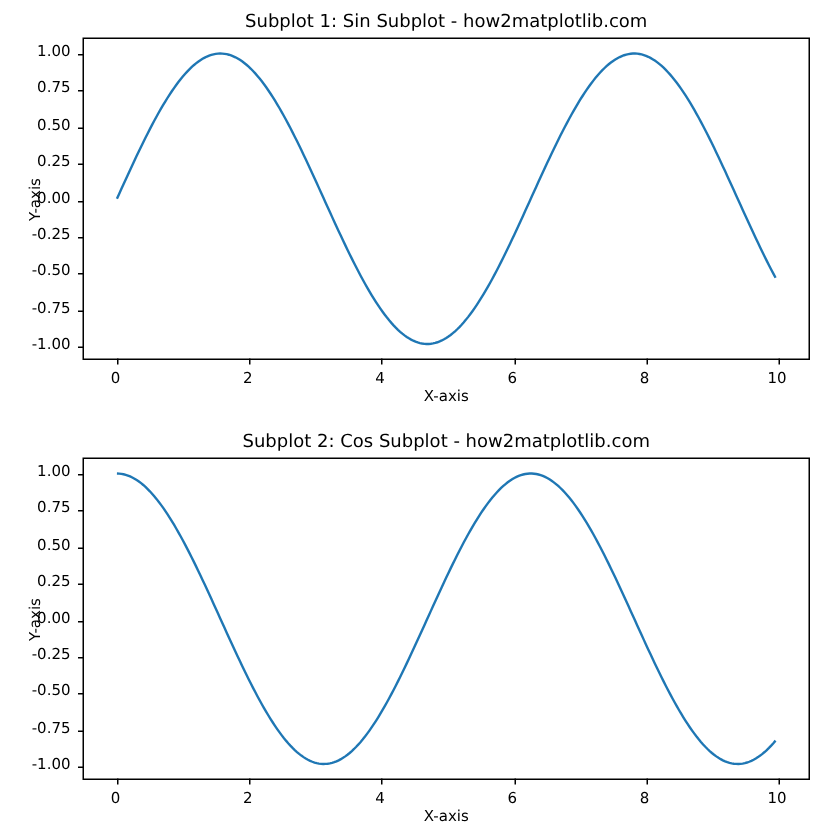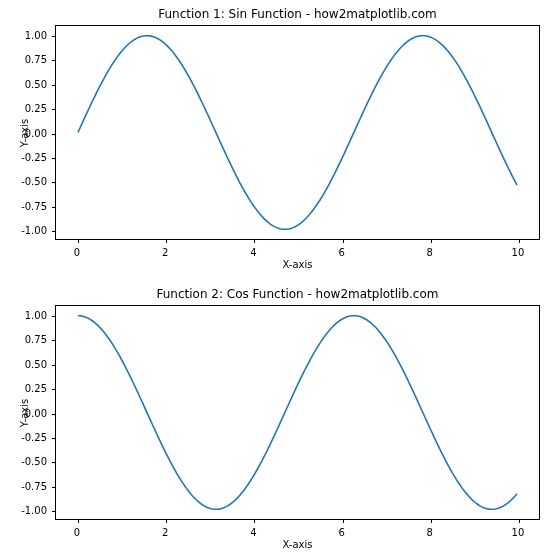--- a/index.html
+++ b/index.html
@@ -94,21 +94,21 @@
     stroke: #1f77b4;
     stroke-width: 1.6;
   }
 </style>
 </head>
 <body>
 
 <div class="figure">
 
   <div class="subplot top">
-    <div class="title">Function 1: Sin Function - how2matplotlib.com</div>
+    <div class="title">Subplot 1: Sin Subplot - how2matplotlib.com</div>
     <div class="ylabel">Y-axis</div>
     <div class="plot-area">
       <svg class="curve" viewBox="0 0 485 215" preserveAspectRatio="none">
         <path d="M22.045454545454547,107.5 L23.515151515151516,104.24302746368092 L24.984848484848484,100.98967345066842 L26.454545454545453,97.74355246405999 L27.924242424242422,94.50827097100111 L29.39393939393939,91.2874233958708 L30.86363636363636,88.08458812684628 L32.333333333333336,84.90332354028445 L33.8030303030303,81.74716404733633 L35.27272727272728,78.61961616718727 L36.742424242424235,75.52415463128511 L38.21212121212122,72.46421852288515 L39.68181818181818,69.44320745620004 L41.151515151515156,66.46447779940078 L42.62121212121212,63.53133894566366 L44.09090909090909,60.647049636407445 L45.560606060606055,57.814814340804645 L47.03030303030303,55.03777969559016 L48.5,52.319031009121574 L49.96969696969697,49.66158883357642 L51.43939393939393,47.0684056090939 L52.90909090909091,44.54236238358931 L54.37878787878788,42.08626561188629 L55.848484848484844,39.70284403772234 L57.31818181818182,37.394745662092106 L58.787878787878796,35.164534801296384 L60.257575757575765,33.01468923796568 L61.72727272727272,30.947597468223222 L63.1969696969697,28.96555604804618 L64.66666666666667,27.070767041773053 L66.13636363636363,25.265335575591934 L67.60606060606061,23.55126749872821 L69.07575757575758,21.930467154929346 L70.54545454545456,20.404735266723378 L72.0151515151515,18.975766934801385 L73.48484848484848,17.645149754746654 L74.95454545454545,16.414362053202893 L76.42424242424244,15.284771245441078 L77.89393939393939,14.257632316150051 L79.36363636363636,13.334086425137968 L80.83333333333333,12.515159639494442 L82.30303030303031,11.80176179362158 L83.77272727272728,11.194685478400487 L85.24242424242424,10.694605160616163 L86.7121212121212,10.302076433619476 L88.18181818181819,10.017535400058307 L89.65151515151516,9.841298187363947 L91.12121212121211,9.773560596530842 L92.5909090909091,9.814397884580188 L94.06060606060606,9.963764680948714 L95.53030303030305,10.221495037895721 L97,10.587302614872414 L98.46969696969697,11.060780996648589 L99.93939393939394,11.64140414484342 L101.4090909090909,12.328526982358227 L102.87878787878786,13.12138611006253 L104.34848484848484,14.01910065493692 L105.81818181818181,15.020673248729963 L107.2878787878788,16.124991136042752 L108.75757575757576,17.33082741060926 L110.22727272727272,18.636842378399308 L111.69696969696969,20.041585046029496 L113.16666666666669,21.543494732829203 L114.63636363636364,23.140902804769155 L116.1060606060606,24.832034528328023 L117.57575757575756,26.615011042235665 L119.04545454545456,28.487851444903697 L120.51515151515153,30.448474995223222 L121.98484848484848,32.494703424285575 L123.45454545454544,34.62426335545689 L124.92424242424242,36.8347888301183 L126.3939393939394,39.123823936265325 L127.86363636363635,41.48882553704661 L129.33333333333334,43.92716609620959 L130.8030303030303,46.43613659731517 L132.27272727272725,49.012949553477 L133.74242424242425,51.65474210428263 L135.21212121212122,54.358579196455025 L136.6818181818182,57.12145684472054 L138.15151515151516,59.94030546926177 L139.6212121212121,62.81199330604565 L141.09090909090912,65.73332988623937 L142.56060606060606,68.70106958084719 L144.030303030303,71.71191520663126 L145.5,74.76252168930927 L146.96969696969697,77.8494997799595 L148.43939393939397,80.96941982050421 L149.9090909090909,84.11881555408809 L151.37878787878785,87.2941879761182 L152.84848484848487,90.49200922168684 L154.3181818181818,93.70872648505843 L155.78787878787878,96.94076596686608 L157.25757575757578,100.18453684463213 L158.72727272727272,103.43643526220116 L160.19696969696972,106.69284833365435 L161.66666666666666,109.95015815725515 L163.13636363636363,113.20474583496807 L164.60606060606062,116.45299549308386 L166.07575757575756,119.69129829948557 L167.54545454545456,122.91605647309017 L169.01515151515153,126.12368728101333 L170.48484848484847,129.31062701901493 L171.95454545454547,132.47333497080396 L173.4242424242424,135.6082973418034 L174.89393939393938,138.71203116300507 L176.36363636363637,141.78108816057647 L177.83333333333331,144.81205858692203 L179.3030303030303,147.80157500894023 L180.77272727272725,150.74631604926967 L182.24242424242422,153.64301007636686 L183.7121212121212,156.4884388393155 L185.1818181818182,159.27944104333002 L186.65151515151516,162.01291586197985 L188.12121212121212,164.6858263822333 L189.59090909090907,167.29520297849297 L191.0606060606061,169.83814661187415 L192.53030303030306,172.3118320510608 L194,174.71351101116107 L195.469696969697,177.04051520707418 L196.93939393939394,179.29025931797742 L198.40909090909093,181.46024385963844 L199.87878787878788,183.5480579613633 L201.34848484848482,185.5513820444934 L202.8181818181818,187.46799039947646 L204.2878787878788,189.29575365864827 L205.75757575757575,191.03264116197752 L207.22727272727275,192.67672321314612 L208.6969696969697,194.22617322345732 L210.16666666666669,195.67926974119118 L211.63636363636363,197.03439836415126 L213.1060606060606,198.290053533279 L214.57575757575756,199.44484020534208 L216.04545454545456,200.49747540283906 L217.51515151515153,201.4467896393978 L218.9848484848485,202.29172821908458 L220.45454545454544,203.03135240817994 L221.92424242424244,203.66484047811952 L223.39393939393938,204.19148861844135 L224.86363636363635,204.61071171872493 L226.33333333333337,204.92204401865388 L227.8030303030303,205.12513962547933 L229.27272727272728,205.21977289830986 L230.74242424242425,205.20583869880002 L232.2121212121212,205.08335250796026 L233.6818181818182,204.85245040895714 L235.15151515151513,204.513388935924 L236.6212121212121,204.06654478894933 L238.09090909090912,203.51241441555976 L239.56060606060606,202.85161345916305 L241.03030303030306,202.08487607506294 L242.5,201.2130541148067 L243.96969696969697,200.237116179771 L245.4393939393939,199.15814654503774 L246.90909090909088,197.97734395475567 L248.3787878787879,196.69602029032558 L249.84848484848484,195.3155991128895 L251.3181818181818,193.83761408174223 L252.7878787878788,192.26370725042355 L254.25757575757578,190.595627242383 L255.7272727272727,188.8352273082449 L257.1969696969697,186.98446326683168 L258.6666666666667,185.04539133223307 L260.1363636363636,183.0201658293351 L261.6060606060606,180.91103680034792 L263.0757575757576,178.72034750498975 L264.5454545454545,176.45053181710648 L266.0151515151515,174.10411152061758 L267.4848484848485,171.68369350779352 L268.95454545454544,169.19196688297689 L270.42424242424244,166.6316999749653 L271.89393939393943,164.00573726137563 L273.3636363636364,161.3169962084055 L274.8333333333333,158.5684640295045 L276.3030303030303,155.76319436655558 L277.7727272727273,152.90430389725356 L279.2424242424242,149.99496887245073 L280.7121212121212,147.03842158731584 L282.18181818181824,144.0379467902276 L283.6515151515151,140.99687803339245 L285.1212121212121,137.9185939692401 L286.5909090909091,134.8065145967132 L288.060606060606,131.66409746162037 L289.530303030303,128.4948338152741 L291,125.3022447356821 L292.46969696969694,122.0898772156003 L293.93939393939394,118.86130022179518 L295.40909090909093,115.62010072989169 L296.87878787878793,112.36987973921427 L298.3484848484848,109.1142482720467 L299.8181818181818,105.85682336175674 L301.2878787878788,102.60122403424221 L302.7575757575757,99.35106728716345 L304.22727272727275,96.10996407142903 L305.69696969696975,92.88151527939989 L307.16666666666663,89.66930774426777 L308.6363636363636,86.47691025505438 L310.1060606060606,83.3078695916573 L311.57575757575756,80.16570658434824 L313.0454545454545,77.05391220210171 L314.51515151515156,73.97594367409968 L315.9848484848485,70.93522064872167 L317.45454545454544,67.935121394287 L318.92424242424244,64.97897904577084 L320.39393939393943,62.07007790166409 L321.8636363636363,59.211649775090564 L323.3333333333333,56.40687040323587 L324.8030303030303,53.65885591907744 L326.27272727272725,50.970659389335 L327.74242424242425,48.34526742248852 L329.21212121212125,45.785596850631265 L330.68181818181813,43.29449148884561 L332.1515151515151,40.87471897570089 L333.6212121212121,38.528967698384264 L335.0909090909091,36.25984380588031 L336.56060606060606,34.069868313518185 L338.03030303030306,31.961474302102772 L339.50000000000006,29.937004214741847 L340.96969696969694,27.998707254372448 L342.43939393939394,26.14873688487802 L343.90909090909093,24.389148438572136 L345.3787878787878,22.721896832707614 L346.8484848484848,21.148834397547148 L348.31818181818187,19.6717088184092 L349.78787878787875,18.29216119397529 L351.25757575757575,17.01172421301564 L352.72727272727275,15.831820451559594 L354.1969696969697,14.753760792401778 L355.66666666666663,13.778742968700556 L357.1363636363636,12.907850233286581 L358.6060606060606,12.142050155160035 L360.0757575757576,11.482193544513507 L361.5454545454545,10.929013507474963 L363.01515151515156,10.483124631620484 L364.48484848484844,10.145022303162762 L365.9545454545455,9.91508215657268 L367.4242424242424,9.793559657246561 L368.8939393939394,9.780589817681772 L370.3636363636364,9.876187047476861 L371.83333333333337,10.080245137322294 L373.3030303030303,10.392537377000082 L374.77272727272725,10.812716807260415 L376.24242424242425,11.340316605296408 L377.71212121212125,11.974750603388031 L379.18181818181813,12.715313940139282 L380.6515151515151,13.561183843585127 L382.1212121212121,14.511420545297625 L383.59090909090907,15.564968324476695 L385.060606060606,16.720656680864522 L386.53030303030306,17.977201635181018 L388,19.333207155634966 L389.469696969697,20.7871667089276 L390.939393939394,22.337464934022847 L392.4090909090909,23.98237943682716 L393.8787878787879,25.720082703783163 L395.3484848484849,27.548644132252633 L396.81818181818187,29.46603217543165 L398.28787878787875,31.470116599415974 L399.75757575757575,33.558670849908395 L401.22727272727275,35.72937452593894 L402.69696969696963,37.979815957849326 L404.16666666666663,40.307494886678086 L405.6363636363636,42.70982524196842 L407.10606060606057,45.18413801491434 L408.5757575757576,47.72768422365101 L410.0454545454546,50.337637967396034 L411.5151515151515,53.01109956604918 L412.9848484848485,55.74509878176039 L414.4545454545455,58.53659811888855 L415.92424242424244,61.38249619868412 L417.3939393939394,64.27963120494664 L418.8636363636364,67.22478439682834 L420.33333333333337,70.21468368488189 L421.80303030303025,73.2460072663786 L423.27272727272725,76.31538731585877 L424.74242424242425,79.41941372681333 L426.2121212121212,82.55463790034031 L427.68181818181813,85.7175765765667 L429.1515151515151,88.90471570457872 L430.6212121212121,92.11251434656162 L432.0909090909091,95.33740861180989 L433.5606060606061,98.57581561624039 L435.03030303030306,101.82413746300537 L436.5,105.07876523978548 L437.969696969697,108.3360830283213 L439.439393939394,111.5924719217281 L440.9090909090909,114.84431404513137 L442.3787878787879,118.08799657515547 L443.8484848484849,121.31991575380026 L445.31818181818176,124.53648089224573 L446.78787878787875,127.73411836013707 L448.25757575757575,130.90927555591725 L449.7272727272727,134.05842485379662 L451.19696969696963,137.17806752297446 L452.66666666666674,140.26473761475734 L454.1363636363636,143.31500581325662 L455.6060606060606,146.3254832453872 L457.0757575757576,149.29282524593293 L458.54545454545456,152.2137350734973 L460.0151515151515,155.08496757321038 L461.4848484848485,157.90333278212248 L462.9545454545455,160.66569947327932 " stroke="#1f77b4"></path>
       </svg>
     <div class="tick-x" style="left: 22.0455px;"></div>
         <div class="tick-x" style="left: 110.227px;"></div>
         <div class="tick-x" style="left: 198.409px;"></div>
         <div class="tick-x" style="left: 286.591px;"></div>
         <div class="tick-x" style="left: 374.773px;"></div>
@@ -135,21 +135,21 @@
       <div class="tick-y-label" style="top: 156.364px;">-0.50</div>
       <div class="tick-y-label" style="top: 131.932px;">-0.25</div>
       <div class="tick-y-label" style="top: 107.5px;">0.00</div>
       <div class="tick-y-label" style="top: 83.0682px;">0.25</div>
       <div class="tick-y-label" style="top: 58.6364px;">0.50</div>
       <div class="tick-y-label" style="top: 34.2045px;">0.75</div>
       <div class="tick-y-label" style="top: 9.77273px;">1.00</div>
     </div>
 
   <div class="subplot bottom">
-    <div class="title">Function 2: Cos Function - how2matplotlib.com</div>
+    <div class="title">Subplot 2: Cos Subplot - how2matplotlib.com</div>
     <div class="ylabel">Y-axis</div>
     <div class="plot-area">
       <svg class="curve" viewBox="0 0 485 215" preserveAspectRatio="none">
         <path d="M22.045454545454547,9.77272727272728 L23.515151515151516,9.827015175083318 L24.984848484848484,9.98981856784485 L26.454545454545453,10.260956575102057 L27.924242424242422,10.640127960296127 L29.39393939393939,11.126911460895968 L30.86363636363636,11.720766256424099 L32.333333333333336,12.421032569312757 L33.8030303030303,13.226932397922155 L35.27272727272728,14.137570380906652 L36.742424242424235,15.151934791968841 L38.21212121212122,16.268898663895328 L39.68181818181818,17.487221040627134 L41.151515151515156,18.805548355971723 L42.62121212121212,20.222415937426234 L44.09090909090909,21.73624963344085 L45.560606060606055,23.34536756231398 L47.03030303030303,25.047981980776797 L48.5,26.842201270190543 L49.96969696969697,28.726032038150635 L51.43939393939393,30.6973813331619 L52.90909090909091,32.754058969924984 L54.37878787878788,34.89377996265023 L55.848484848484844,37.1141670636957 L57.31818181818182,39.412753404708866 L58.787878787878796,41.78698523733766 L60.257575757575765,44.23422477046603 L61.72727272727272,46.751753100821446 L63.1969696969697,49.33677323369889 L64.66666666666667,51.986413190445006 L66.13636363636363,54.69772919924998 L67.60606060606061,57.4677089657024 L69.07575757575758,60.29327501947296 L70.54545454545456,63.17128813340949 L72.0151515151515,66.09855081124405 L73.48484848484848,69.07181084003778 L74.95454545454545,72.087764903416 L76.42424242424244,75.14306225158018 L77.89393939393939,78.23430842401842 L79.36363636363636,81.35806902077897 L80.83333333333333,84.51087351811694 L82.30303030303031,87.68921912427484 L83.77272727272728,90.88957467111281 L85.24242424242424,94.10838453726582 L86.7121212121212,97.34207259846798 L88.18181818181819,100.5870462006563 L89.65151515151516,103.83970015143878 L91.12121212121211,107.09642072549288 L92.5909090909091,110.35358967944414 L94.06060606060606,113.6075882717643 L95.53030303030305,116.85480128322307 L97,120.09162103342628 L98.46969696969697,123.31445138897863 L99.93939393939394,126.51971175881746 L101.4090909090909,129.70384107227898 L102.87878787878786,132.86330173547688 L104.34848484848484,135.99458356159857 L105.81818181818181,139.09420767075147 L107.2878787878788,142.1587303550271 L108.75757575757576,145.18474690448926 L110.22727272727272,148.16889538983435 L111.69696969696969,151.10786039752298 L113.16666666666669,153.9983767132314 L114.63636363636364,156.83723294953154 L116.1060606060606,159.62127511376897 L117.57575757575756,162.3474101121747 L119.04545454545456,165.0126091863179 L120.51515151515153,167.61391127808108 L121.98484848484848,170.14842631942054 L123.45454545454544,172.61333844325554 L124.92424242424242,175.00590911191975 L126.3939393939394,177.32348015969916 L127.86363636363635,179.56347674607625 L129.33333333333334,181.72341021639883 L130.8030303030303,183.80088086679595 L132.27272727272725,185.79358061026852 L133.74242424242425,187.69929554099312 L135.21212121212122,189.51590839398963 L136.6818181818182,191.24140089741985 L138.15151515151516,192.87385601490428 L139.6212121212121,194.4114600753654 L141.09090909090912,195.85250478803098 L142.56060606060606,197.19538914035928 L144.030303030303,198.4386211767772 L145.5,199.58081965625522 L146.96969696969697,200.62071558687745 L148.43939393939397,201.5571536357022 L149.9090909090909,202.38909341234634 L151.37878787878785,203.1156106248676 L152.84848484848487,203.73589810666058 L154.3181818181818,204.24926671322532 L155.78787878787878,204.65514608781282 L157.25757575757578,204.9530852950957 L158.72727272727272,205.1427533221614 L160.19696969696972,205.22393944627007 L161.66666666666666,205.1965534689693 L163.13636363636363,205.06062581630542 L164.60606060606062,204.81630750501975 L166.07575757575756,204.46386997476793 L167.54545454545456,204.00370478654816 L169.01515151515153,203.43632318767362 L170.48484848484847,202.76235554377268 L171.95454545454547,201.98255063844732 L173.4242424242424,201.09777484136848 L174.89393939393938,200.10901114573215 L176.36363636363637,199.017358076146 L177.83333333333331,197.82402846815924 L179.3030303030303,196.53034812079255 L180.77272727272725,195.13775432356437 L182.24242424242422,193.64779425965037 L183.7121212121212,192.06212328695034 L185.1818181818182,190.38250309897168 L186.65151515151516,188.61079976757378 L188.12121212121212,186.74898166974646 L189.59090909090907,184.7991173007271 L191.0606060606061,182.76337297588532 L192.53030303030306,180.64401042392896 L194,178.4433842741046 L195.469696969697,176.16393944018523 L196.93939393939394,173.80820840415083 L198.40909090909093,171.37880840258026 L199.87878787878788,168.87843851887948 L201.34848484848482,166.30987668457803 L202.8181818181818,163.67597659302402 L204.2878787878788,160.97966452890734 L205.75757575757575,158.22393611713346 L207.22727272727275,155.41185299465926 L208.6969696969697,152.5465394089892 L210.16666666666669,149.63117874711065 L211.63636363636363,146.66900999872487 L213.1060606060606,143.66332415770256 L214.57575757575756,140.61746056576277 L216.04545454545456,137.53480320243642 L217.51515151515153,134.4187769254378 L218.9848484848485,131.27284366561872 L220.45454545454544,128.1004985807353 L221.92424242424244,124.90526617229874 L223.39393939393938,121.69069636982522 L224.86363636363635,118.46036058683491 L226.33333333333337,115.21784775298204 L227.8030303030303,111.9667603267249 L229.27272727272728,108.7107102929643 L230.74242424242425,105.45331515009892 L232.2121212121212,102.1981938909547 L233.6818181818182,98.94896298205408 L235.15151515151513,95.70923234569193 L236.6212121212121,92.48260134928198 L238.09090909090912,89.27265480643011 L239.56060606060606,86.08295899417709 L241.03030303030306,82.91705769083515 L242.5,79.77846823882106 L243.96969696969697,76.67067763686006 L245.4393939393939,73.59713866590121 L246.90909090909088,70.56126605304965 L248.3787878787879,67.5664326777763 L249.84848484848484,64.61596582462158 L251.3181818181818,61.71314348655403 L252.7878787878788,58.86119072309401 L254.25757575757578,56.06327607724535 L255.7272727272727,53.32250805521841 L257.1969696969697,50.64193167285379 L258.6666666666667,48.024525072584936 L260.1363636363636,45.473196214697055 L261.6060606060606,42.99077964655976 L263.0757575757576,40.580033353421015 L264.5454545454545,38.24363569426322 L266.0151515151515,35.98418242612422 L267.4848484848485,33.80418382018988 L268.95454545454544,31.706061872861966 L270.42424242424244,29.692147614900534 L271.89393939393943,27.764678521629293 L273.3636363636364,25.92579602708213 L274.8333333333333,24.177543144852308 L276.3030303030303,22.521862198287607 L277.7727272727273,20.960592662552926 L279.2424242424242,19.495469120958433 L280.7121212121212,18.128119337822937 L282.18181818181824,16.86006245001468 L283.6515151515151,15.692707279177597 L285.1212121212121,14.627350766518674 L286.5909090909091,13.665176531896066 L288.060606060606,12.807253558807076 L289.530303030303,12.054535006739258 L291,11.407857152201956 L292.46969696969694,10.867938459616568 L293.93939393939394,10.435378783096354 L295.40909090909093,10.110658700003796 L296.87878787878793,9.894138977024909 L298.3484848484848,9.786060169354869 L299.8181818181818,9.786542353438989 L301.2878787878788,9.895584993566729 L302.7575757575757,10.113066942467015 L304.22727272727275,10.438746575903906 L305.69696969696975,10.872262061122825 L307.16666666666663,11.413131758850056 L308.6363636363636,12.060754758397707 L310.1060606060606,12.814411545280649 L311.57575757575756,13.673264800602823 L313.0454545454545,14.636360331325534 L314.51515151515156,15.7026281303838 L315.9848484848485,16.870883565472866 L317.45454545454544,18.13982869518469 L318.92424242424244,19.50805371103135 L320.39393939393943,20.97403850375383 L321.8636363636363,22.53615435217617 L323.3333333333333,24.192665732727903 L324.8030303030303,25.941732247625055 L326.27272727272725,27.78141066956738 L327.74242424242425,29.709657100679635 L329.21212121212125,31.724329243299138 L330.68181818181813,33.82318878008613 L332.1515151515151,36.00390386081273 L333.6212121212121,38.264051693067586 L335.0909090909091,40.60112123399844 L336.56060606060606,43.0125159801014 L338.03030303030306,45.49555685195725 L339.50000000000006,48.0474851707115 L340.96969696969694,50.6654657229887 L342.43939393939394,53.34658991083822 L343.90909090909093,56.087878983210146 L345.3787878787878,58.88628734537269 L346.8484848484848,61.738705942592645 L348.31818181818187,64.64196571432095 L349.78787878787875,67.59284111504488 L351.25757575757575,70.5880536978961 L352.72727272727275,73.62427575703157 L354.1969696969697,76.69813402474261 L355.66666666666663,79.80621341918285 L357.1363636363636,82.94506083855231 L358.6060606060606,86.11118899752199 L360.0757575757576,89.30108030163646 L361.5454545454545,92.51119075539053 L363.01515151515156,95.73795389963713 L364.48484848484844,98.97778477395303 L365.9545454545455,102.22708389955922 L367.4242424242424,105.4822412783716 L368.8939393939394,108.73964040373843 L370.3636363636364,111.99566227840928 L371.83333333333337,115.24668943527028 L373.3030303030303,118.48910995638042 L374.77272727272725,121.71932148584177 L376.24242424242425,124.93373523204674 L377.71212121212125,128.12877995485493 L379.18181818181813,131.30090593327049 L380.6515151515151,134.44658890921127 L382.1212121212121,137.5623340029886 L383.59090909090907,140.64467959614745 L385.060606060606,143.69020117735298 L386.53030303030306,146.695515147051 L388,149.6572825766743 L389.469696969697,152.57221291822077 L390.939393939394,155.4370676600786 L392.4090909090909,158.24866392503972 L393.8787878787879,161.00387800650225 L395.3484848484849,163.69964883893456 L396.81818181818187,166.33298139874412 L398.28787878787875,168.90095003177345 L399.75757575757575,171.40070170372587 L401.22727272727275,173.8294591699103 L402.69696969696963,176.18452406078273 L404.16666666666663,178.46327987985723 L405.6363636363636,180.66319491065485 L407.10606060606057,182.7818250294618 L408.5757575757576,184.81681642077075 L410.0454545454546,186.7659081923891 L411.5151515151515,188.62693488730937 L412.9848484848485,190.39782888954934 L414.4545454545455,192.0766227212905 L415.92424242424244,193.66145122876216 L417.3939393939394,195.1505536544426 L418.8636363636364,196.54227559327524 L420.33333333333337,197.83507083072624 L421.80303030303025,199.02750306064158 L423.27272727272725,200.11824748099502 L424.74242424242425,201.10609226575406 L426.2121212121212,201.98993991122867 L427.68181818181813,202.76880845540688 L429.1515151515151,203.44183256892273 L430.6212121212121,204.00826451644423 L432.0909090909091,204.4674749874135 L433.5606060606061,204.8189537952161 L435.03030303030306,205.06231044400232 L436.5,205.19727456253153 L437.969696969697,205.22369620455675 L439.439393939394,205.14154601541605 L440.9090909090909,204.95091526464606 L442.3787878787879,204.6520157445806 L443.8484848484849,204.24517953504767 L445.31818181818176,203.73085863442603 L446.78787878787875,203.10962445747137 L448.25757575757575,202.38216720046964 L449.7272727272727,201.5492950744235 L451.19696969696963,200.61193340712302 L452.66666666666674,199.57112361509903 L454.1363636363636,198.4280220466009 L455.6060606060606,197.18389869688372 L457.0757575757576,195.84013579723347 L458.54545454545456,194.39822627929664 L460.0151515151515,192.85977211642063 L461.4848484848485,191.22648254384845 L462.9545454545455,189.5001721597442 " stroke="#1f77b4"></path>
       </svg>
     <div class="tick-x" style="left: 22.0455px;"></div>
         <div class="tick-x" style="left: 110.227px;"></div>
         <div class="tick-x" style="left: 198.409px;"></div>
         <div class="tick-x" style="left: 286.591px;"></div>
         <div class="tick-x" style="left: 374.773px;"></div>

